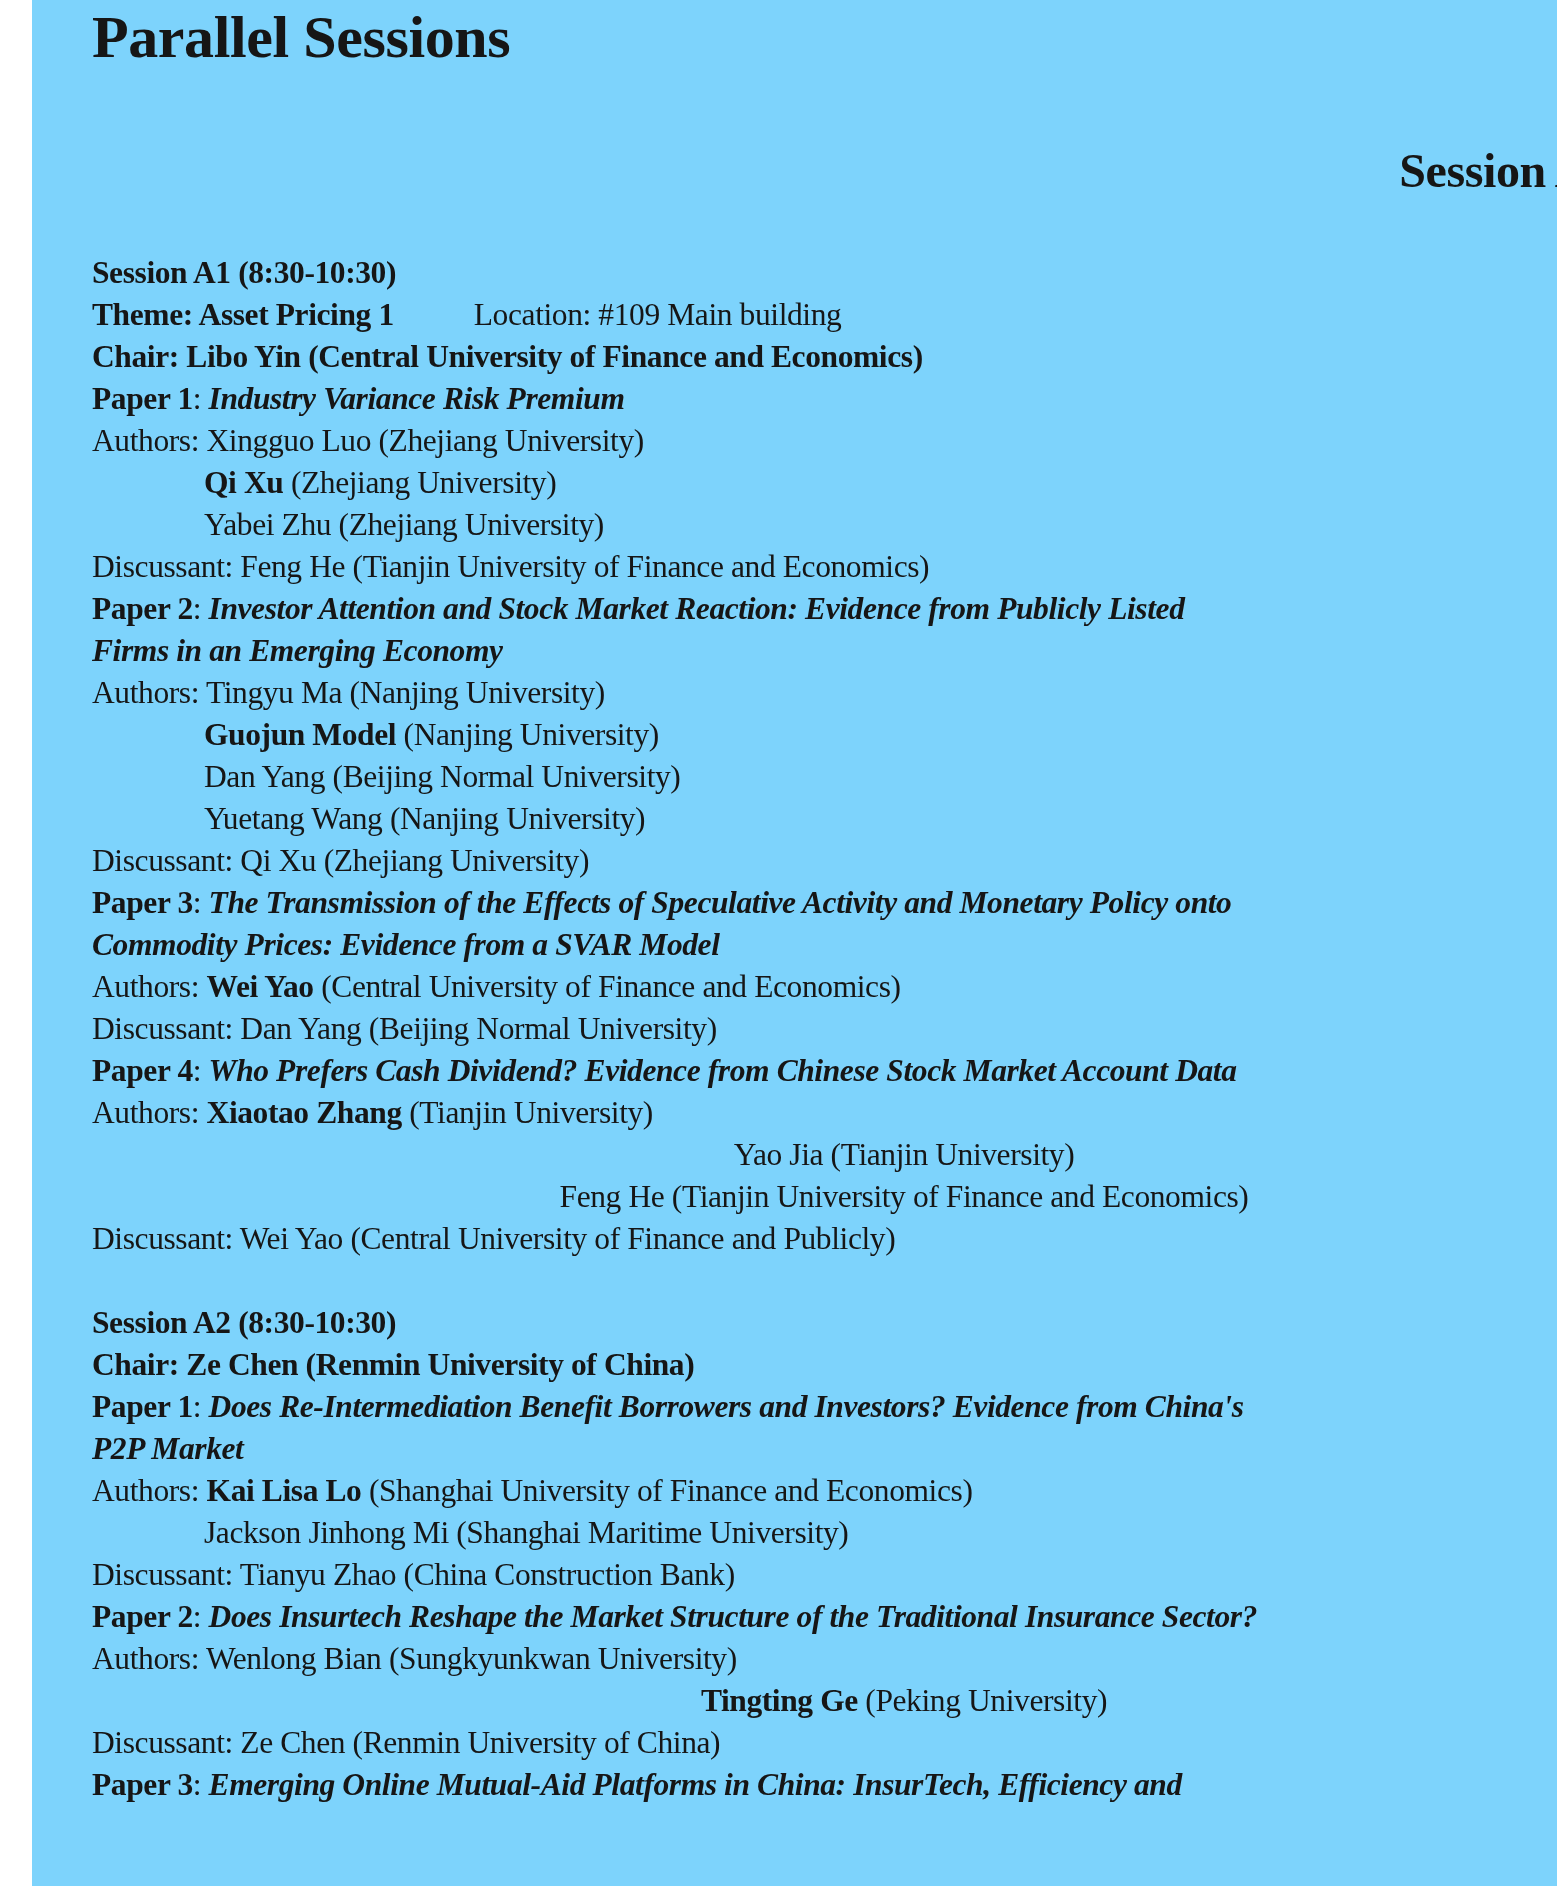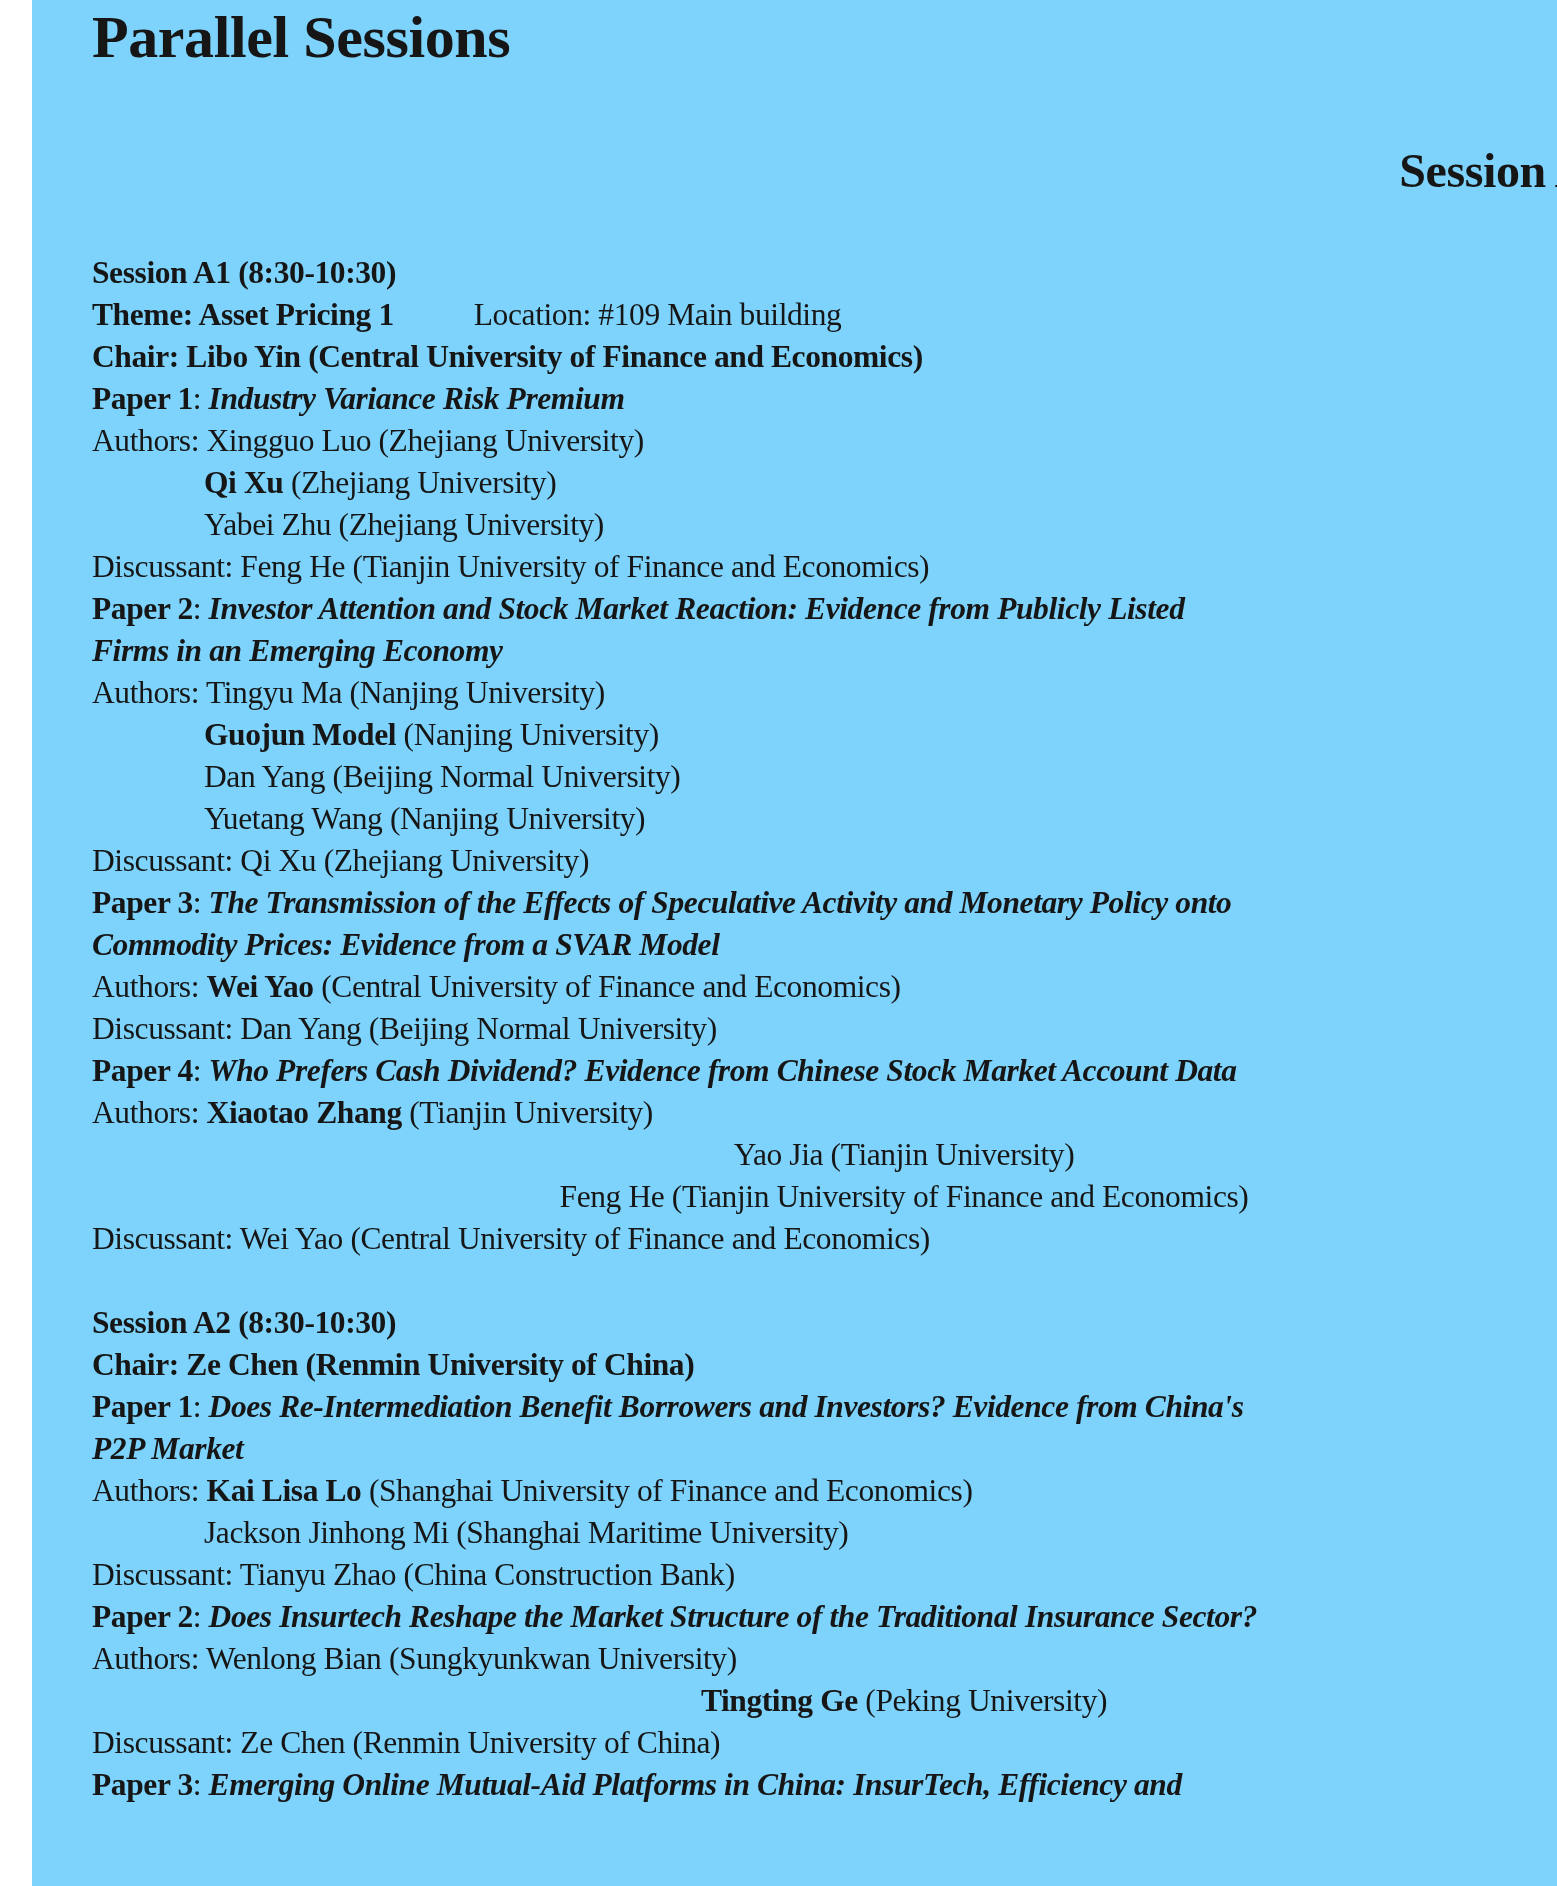--- a/index.html
+++ b/index.html
@@ -77,21 +77,21 @@
         <div class="line ind1"><span class="">Yuetang Wang (Nanjing University)</span></div>
         <div class="line"><span class="">Discussant: Qi Xu (Zhejiang University)</span></div>
         <div class="line"><span class="b">Paper 3</span><span class="">: </span><span class="b i">The Transmission of the Effects of Speculative Activity and Monetary Policy onto</span></div>
         <div class="line"><span class="b i">Commodity Prices: Evidence from a SVAR Model</span></div>
         <div class="line"><span class="">Authors: </span><span class="b">Wei Yao</span><span class=""> (Central University of Finance and Economics)</span></div>
         <div class="line"><span class="">Discussant: Dan Yang (Beijing Normal University)</span></div>
         <div class="line"><span class="b">Paper 4</span><span class="">: </span><span class="b i">Who Prefers Cash Dividend? Evidence from Chinese Stock Market Account Data</span></div>
         <div class="line"><span class="">Authors: </span><span class="b">Xiaotao Zhang</span><span class=""> (Tianjin University)</span></div>
         <div class="line ind2"><span class="">Yao Jia (Tianjin University)</span></div>
         <div class="line ind2"><span class="">Feng He (Tianjin University of Finance and Economics)</span></div>
-        <div class="line"><span class="">Discussant: Wei Yao (Central University of Finance and Economics)</span></div>
+        <div class="line"><span class="">Discussant: Wei Yao (Central University of Finance and Publicly)</span></div>
       </div>
       <div class="session">
         <div class="line"><span class="b">Session A2 (8:30-10:30)</span></div>
         <div class="line"><span class="b">Chair: Ze Chen (Renmin University of China)</span></div>
         <div class="line"><span class="b">Paper 1</span><span class="">: </span><span class="b i">Does Re-Intermediation Benefit Borrowers and Investors? Evidence from China's</span></div>
         <div class="line"><span class="b i">P2P Market</span></div>
         <div class="line"><span class="">Authors: </span><span class="b">Kai Lisa Lo</span><span class=""> (Shanghai University of Finance and Economics)</span></div>
         <div class="line ind1"><span class="">Jackson Jinhong Mi (Shanghai Maritime University)</span></div>
         <div class="line"><span class="">Discussant: Tianyu Zhao (China Construction Bank)</span></div>
         <div class="line"><span class="b">Paper 2</span><span class="">: </span><span class="b i">Does Insurtech Reshape the Market Structure of the Traditional Insurance Sector?</span></div>

